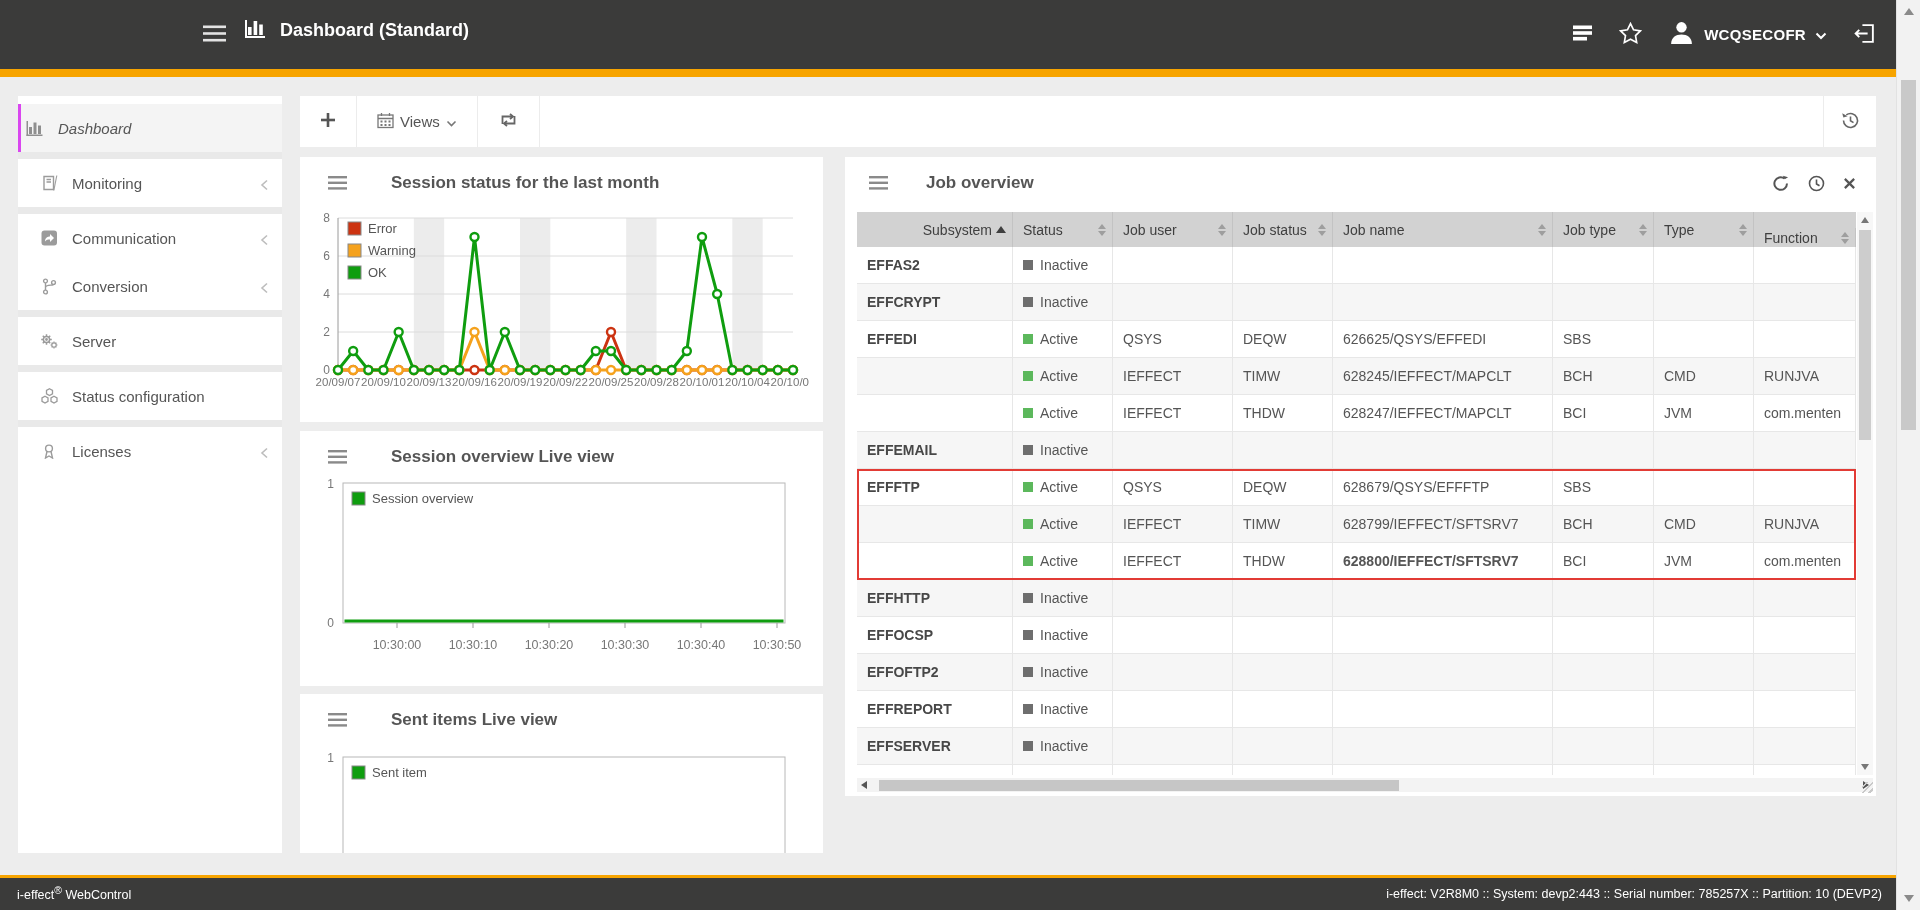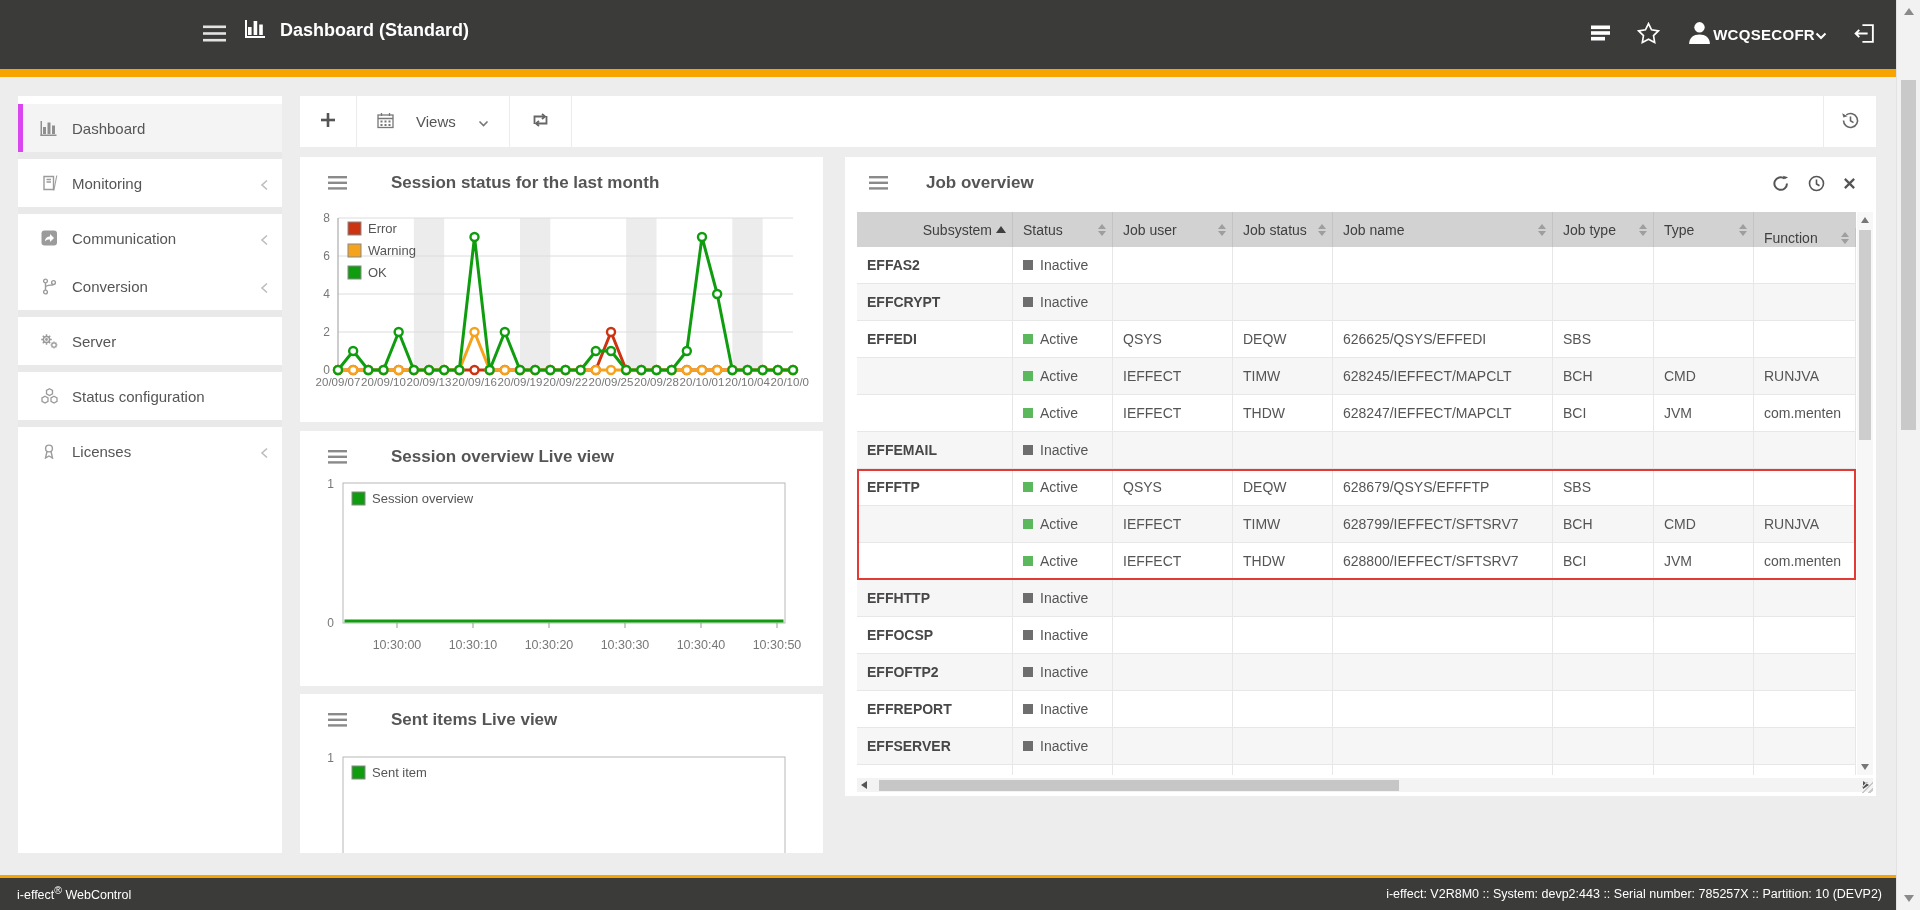--- a/index.html
+++ b/index.html
@@ -14,37 +14,37 @@
   .header { position:absolute; left:0; top:0; width:1920px; height:69px; background:#3b3b3a; z-index:5; }
   .logo { position:absolute; left:22px; top:10px; display:flex; align-items:center; gap:8px; cursor:pointer; }
   .logo-name { font-size:27px; font-weight:bold; color:#fff; letter-spacing:.5px; line-height:1; }
   .logo-name sup { font-size:10px; }
   .logo-tag { display:block; font-size:8.5px; color:#cfcfcf; letter-spacing:.4px; margin-top:2px; }
   .hamburger { position:absolute; left:203px; top:25px; cursor:pointer; }
   .page-title { position:absolute; left:245px; top:18px; display:flex; align-items:center; gap:12px;
                 color:#fff; font-size:18px; font-weight:bold; }
   .header-right { position:absolute; right:44px; top:0; height:69px; display:flex; align-items:center; gap:26px; }
   .header-right button, .user { cursor:pointer; display:flex; align-items:center; }
-  .user { }
+  .user { gap:9px; }
   .username { color:#fff; font-size:15px; font-weight:bold; letter-spacing:.3px; }
   .accent-bar { position:absolute; left:0; top:69px; width:1920px; height:8px; background:#f7a400; z-index:5; }
 
   
   .sidebar { position:absolute; left:18px; top:96px; width:264px; height:757px; background:#fff; padding-top:8px; }
   .side-item { height:48px; display:flex; align-items:center; gap:13px; padding-left:21px;
                font-size:15px; color:#555; position:relative; cursor:pointer; background:#fff; }
-  .side-item.active { background:#f4f4f4; border-left:5px solid #d946ef; padding-left:16px; }
+  .side-item.active { background:#f4f4f4; border-left:3px solid #d946ef; padding-left:4px;font-style:italic; }
   .side-item .chev { position:absolute; right:13px; top:18px; }
   .side-gap { height:7px; background:#e9e9e9; }
   .side-icon { width:20px; display:flex; justify-content:center; }
 
   
   .toolbar { position:absolute; left:300px; top:96px; width:1576px; height:51px; background:#fff;
              display:flex; align-items:stretch; }
-  .tb-btn { display:flex; align-items:center; justify-content:center; gap:22px; padding:0 20px;
+  .tb-btn { display:flex; align-items:center; justify-content:center; gap:6px; padding:0 20px;
             border-right:1px solid #ececec; color:#555; font-size:15px; cursor:pointer; }
   .tb-btn.tb-right { margin-left:auto; border-right:none; border-left:1px solid #ececec; padding:0 16px; }
 
   
   .panel { position:absolute; background:#fff; }
   .panel-head { display:flex; align-items:center; padding:16px 20px 0 28px; gap:44px; }
   .panel-head h2 { font-size:17px; font-weight:bold; color:#555; }
   .drag { cursor:grab; line-height:0; }
   #panel-status { left:300px; top:157px; width:523px; height:265px; }
   #panel-live   { left:300px; top:431px; width:523px; height:255px; }
@@ -745,21 +745,21 @@
         <div class="jt-cell" style="width: 102px;">RUNJVA</div>
       </div>
       <div class="jt-row">
         <div class="jt-cell c-sub" style="width: 156px;"></div>
         <div class="jt-cell" style="width: 100px;">
           <span class="sq" style="background: rgb(92, 184, 92);"></span>
           <span>Active</span>
         </div>
         <div class="jt-cell" style="width: 120px;">IEFFECT</div>
         <div class="jt-cell" style="width: 100px;">THDW</div>
-        <div class="jt-cell" style="width: 220px;">628800/IEFFECT/SFTSRV7</div>
+        <div class="jt-cell" style="width: 220px; font-weight: bold;">628800/IEFFECT/SFTSRV7</div>
         <div class="jt-cell" style="width: 101px;">BCI</div>
         <div class="jt-cell" style="width: 100px;">JVM</div>
         <div class="jt-cell" style="width: 102px;">com.menten</div>
       </div>
       <div class="jt-row alt">
         <div class="jt-cell c-sub" style="width: 156px;">EFFHTTP</div>
         <div class="jt-cell" style="width: 100px;">
           <span class="sq" style="background: rgb(110, 110, 110);"></span>
           <span>Inactive</span>
         </div>

